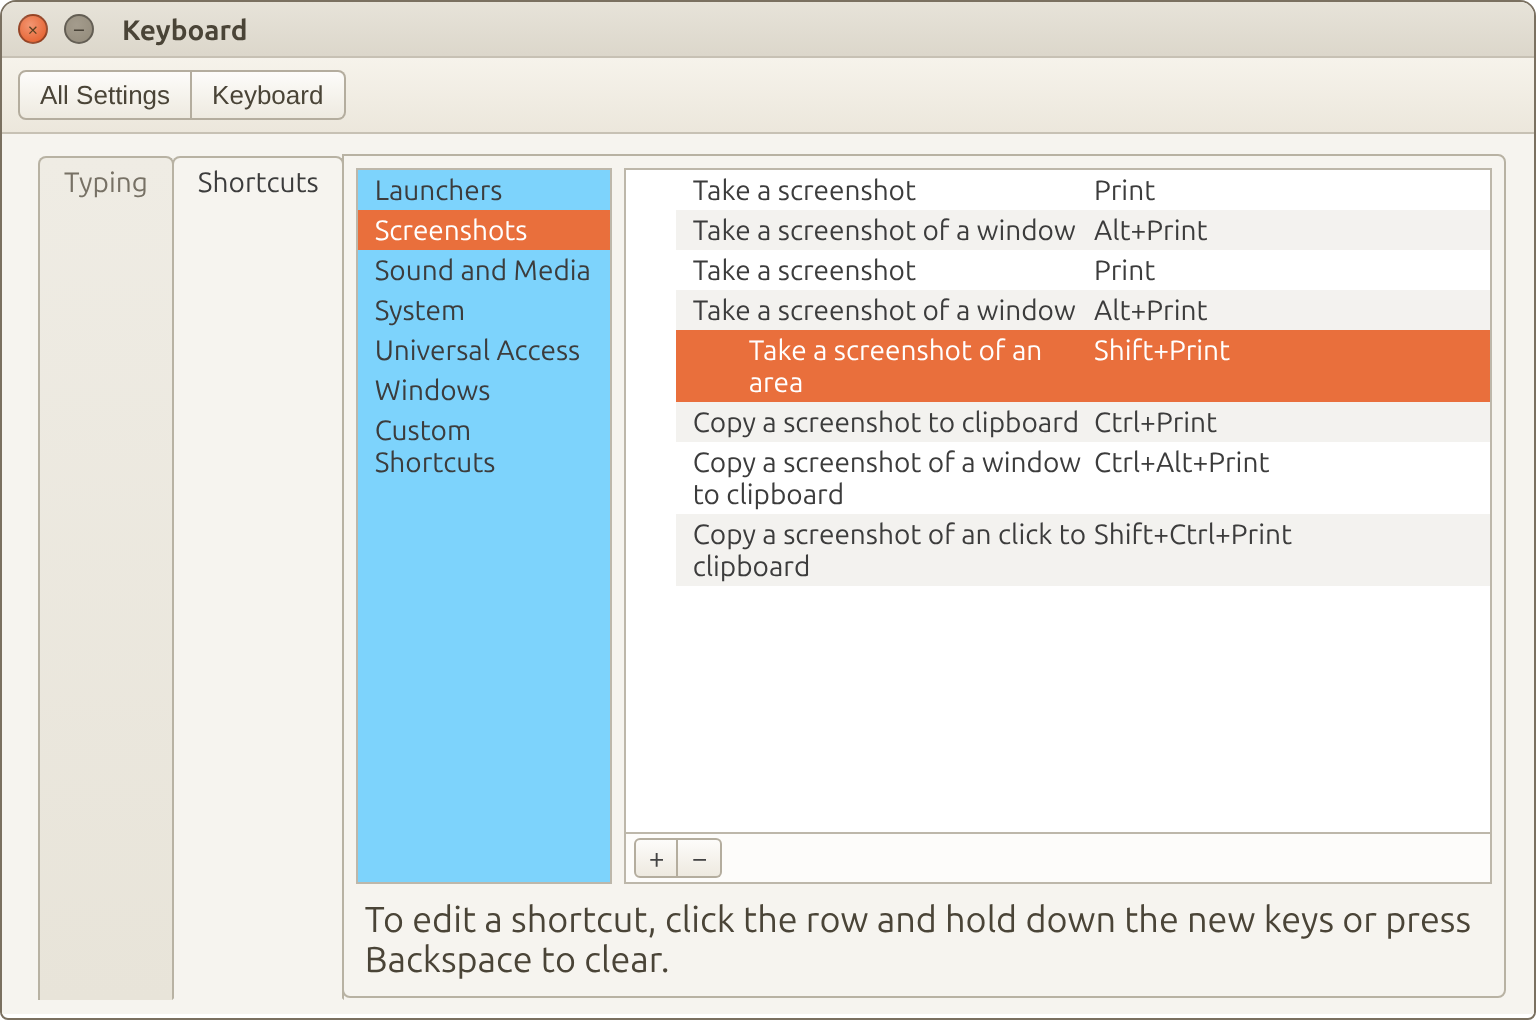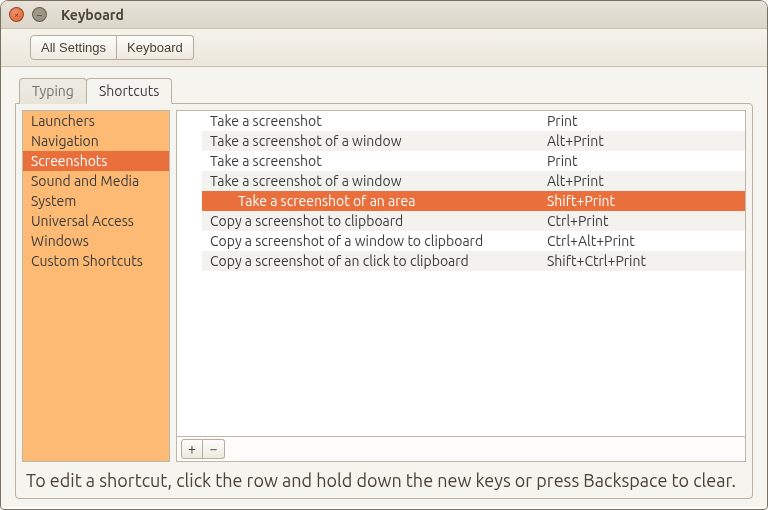--- a/index.html
+++ b/index.html
@@ -54,28 +54,28 @@
   }
   .btn-group { display: flex; }
   .tool-btn {
     background: linear-gradient(#fdfcfa, #eeeae0);
     border: 1px solid #b4ad9e;
     padding: 4px 10px;
     font-size: 13px;
     color: #4a4437;
     cursor: pointer;
   }
-  .tool-btn:first-child { border-radius: 4px 0 0 4px; margin-left: 21px; }
+  .tool-btn:first-child { border-radius: 4px 0 0 4px; }
   .tool-btn:last-child { border-radius: 0 4px 4px 0; border-left: none; }
   .content {
     background: #f6f4ef;
     padding: 10px 14px 8px 14px;
     height: calc(100% - 28px - 40px);
     display: flex;
-    flex-direction: column;
+    flex-direction: row;
   }
   .tabstrip { display: flex; padding-left: 4px; position: relative; z-index: 2; }
   .tab {
     padding: 4px 12px;
     border: 1px solid #b8b2a3;
     border-bottom: none;
     background: linear-gradient(#efece4, #e8e4d9);
     color: #777165;
     margin-right: -1px;
     border-radius: 4px 4px 0 0;
@@ -98,23 +98,23 @@
     padding: 6px;
     border-radius: 0 4px 4px 4px;
   }
   .split {
     flex: 1;
     display: flex;
     gap: 6px;
     min-height: 0;
   }
   .categories {
-    width: 148px;
+    width: 128px;
     border: 1px solid #bdb7aa;
-    background: #fdba74;
+    background: #7dd3fc;
     overflow: auto;
   }
   .cat-item {
     padding: 2px 8px;
     font-size: 14px;
     cursor: pointer;
   }
   .cat-item.selected {
     background: #e96f3c;
     color: #fff;
@@ -189,21 +189,20 @@
     <div class="tabstrip">
       <div class="tab">Typing</div>
       <div class="tab active">Shortcuts</div>
     </div>
 
     <div class="panel">
       <div class="split">
 
         <div class="categories" id="categories">
             <div class="cat-item"><span>Launchers</span></div>
-            <div class="cat-item"><span>Navigation</span></div>
             <div class="cat-item selected"><span>Screenshots</span></div>
             <div class="cat-item"><span>Sound and Media</span></div>
             <div class="cat-item"><span>System</span></div>
             <div class="cat-item"><span>Universal Access</span></div>
             <div class="cat-item"><span>Windows</span></div>
             <div class="cat-item"><span>Custom Shortcuts</span></div>
           </div>
 
         <div class="right-col">
           <div class="shortcut-list" id="shortcuts">

